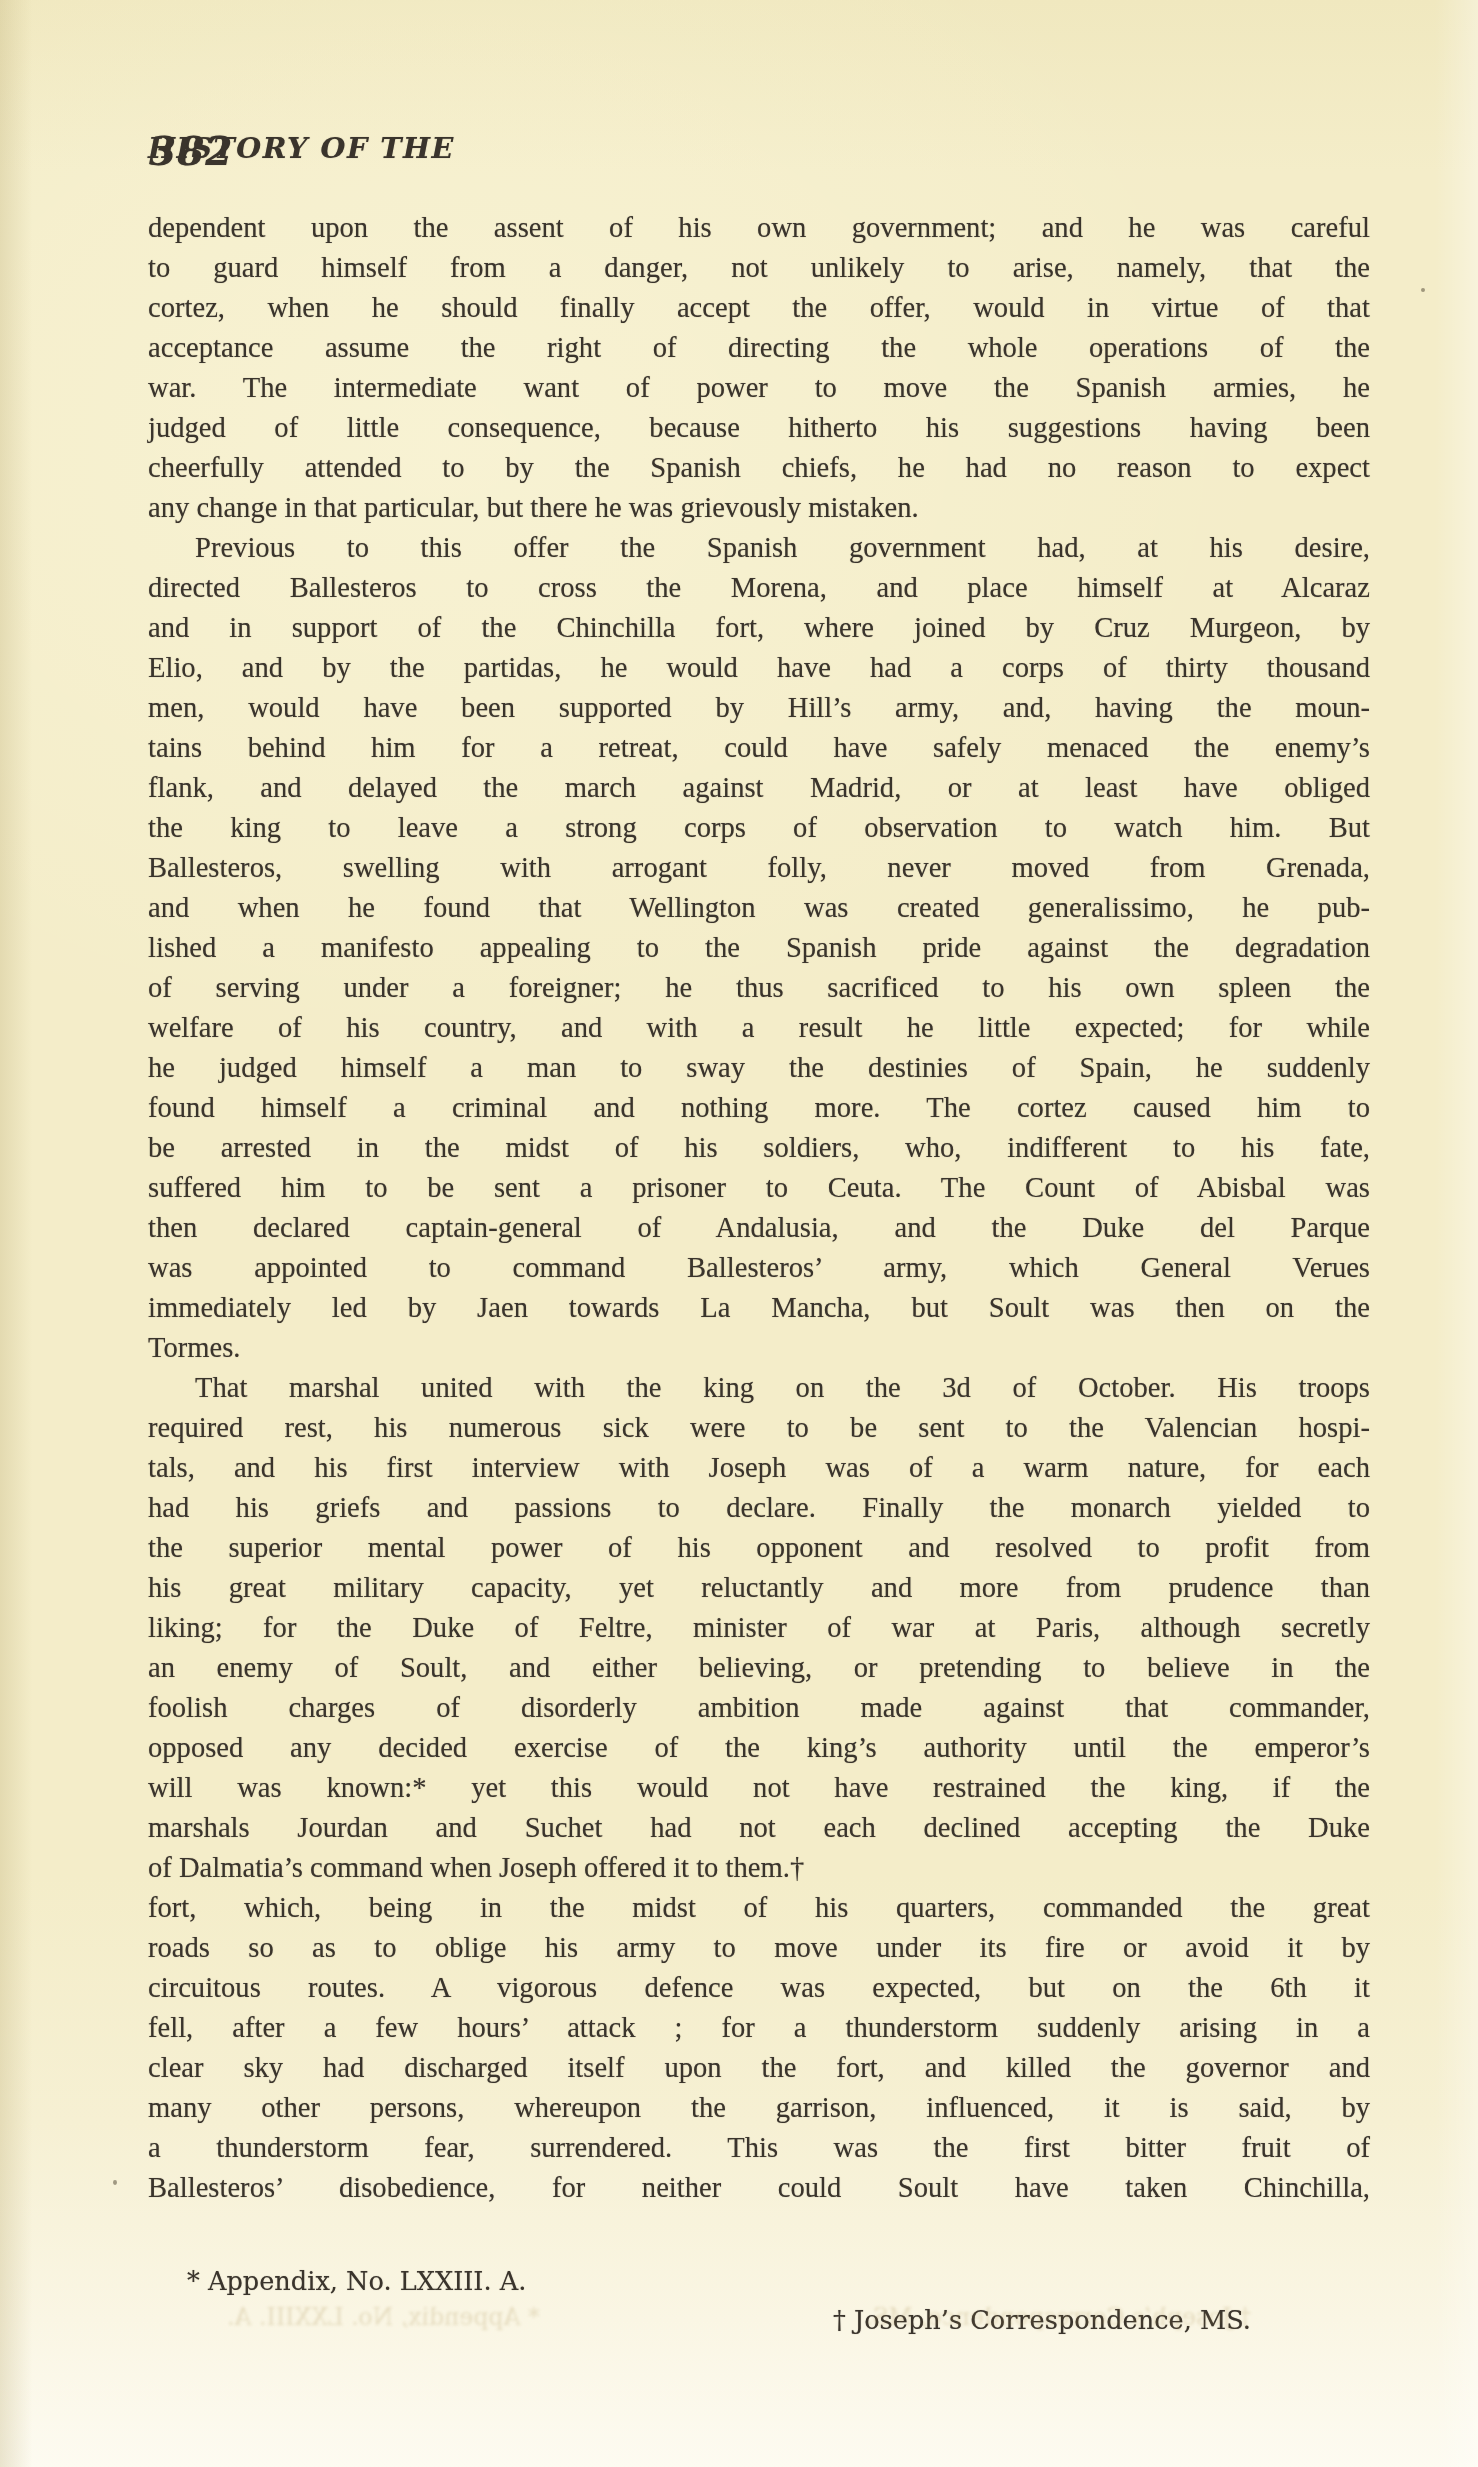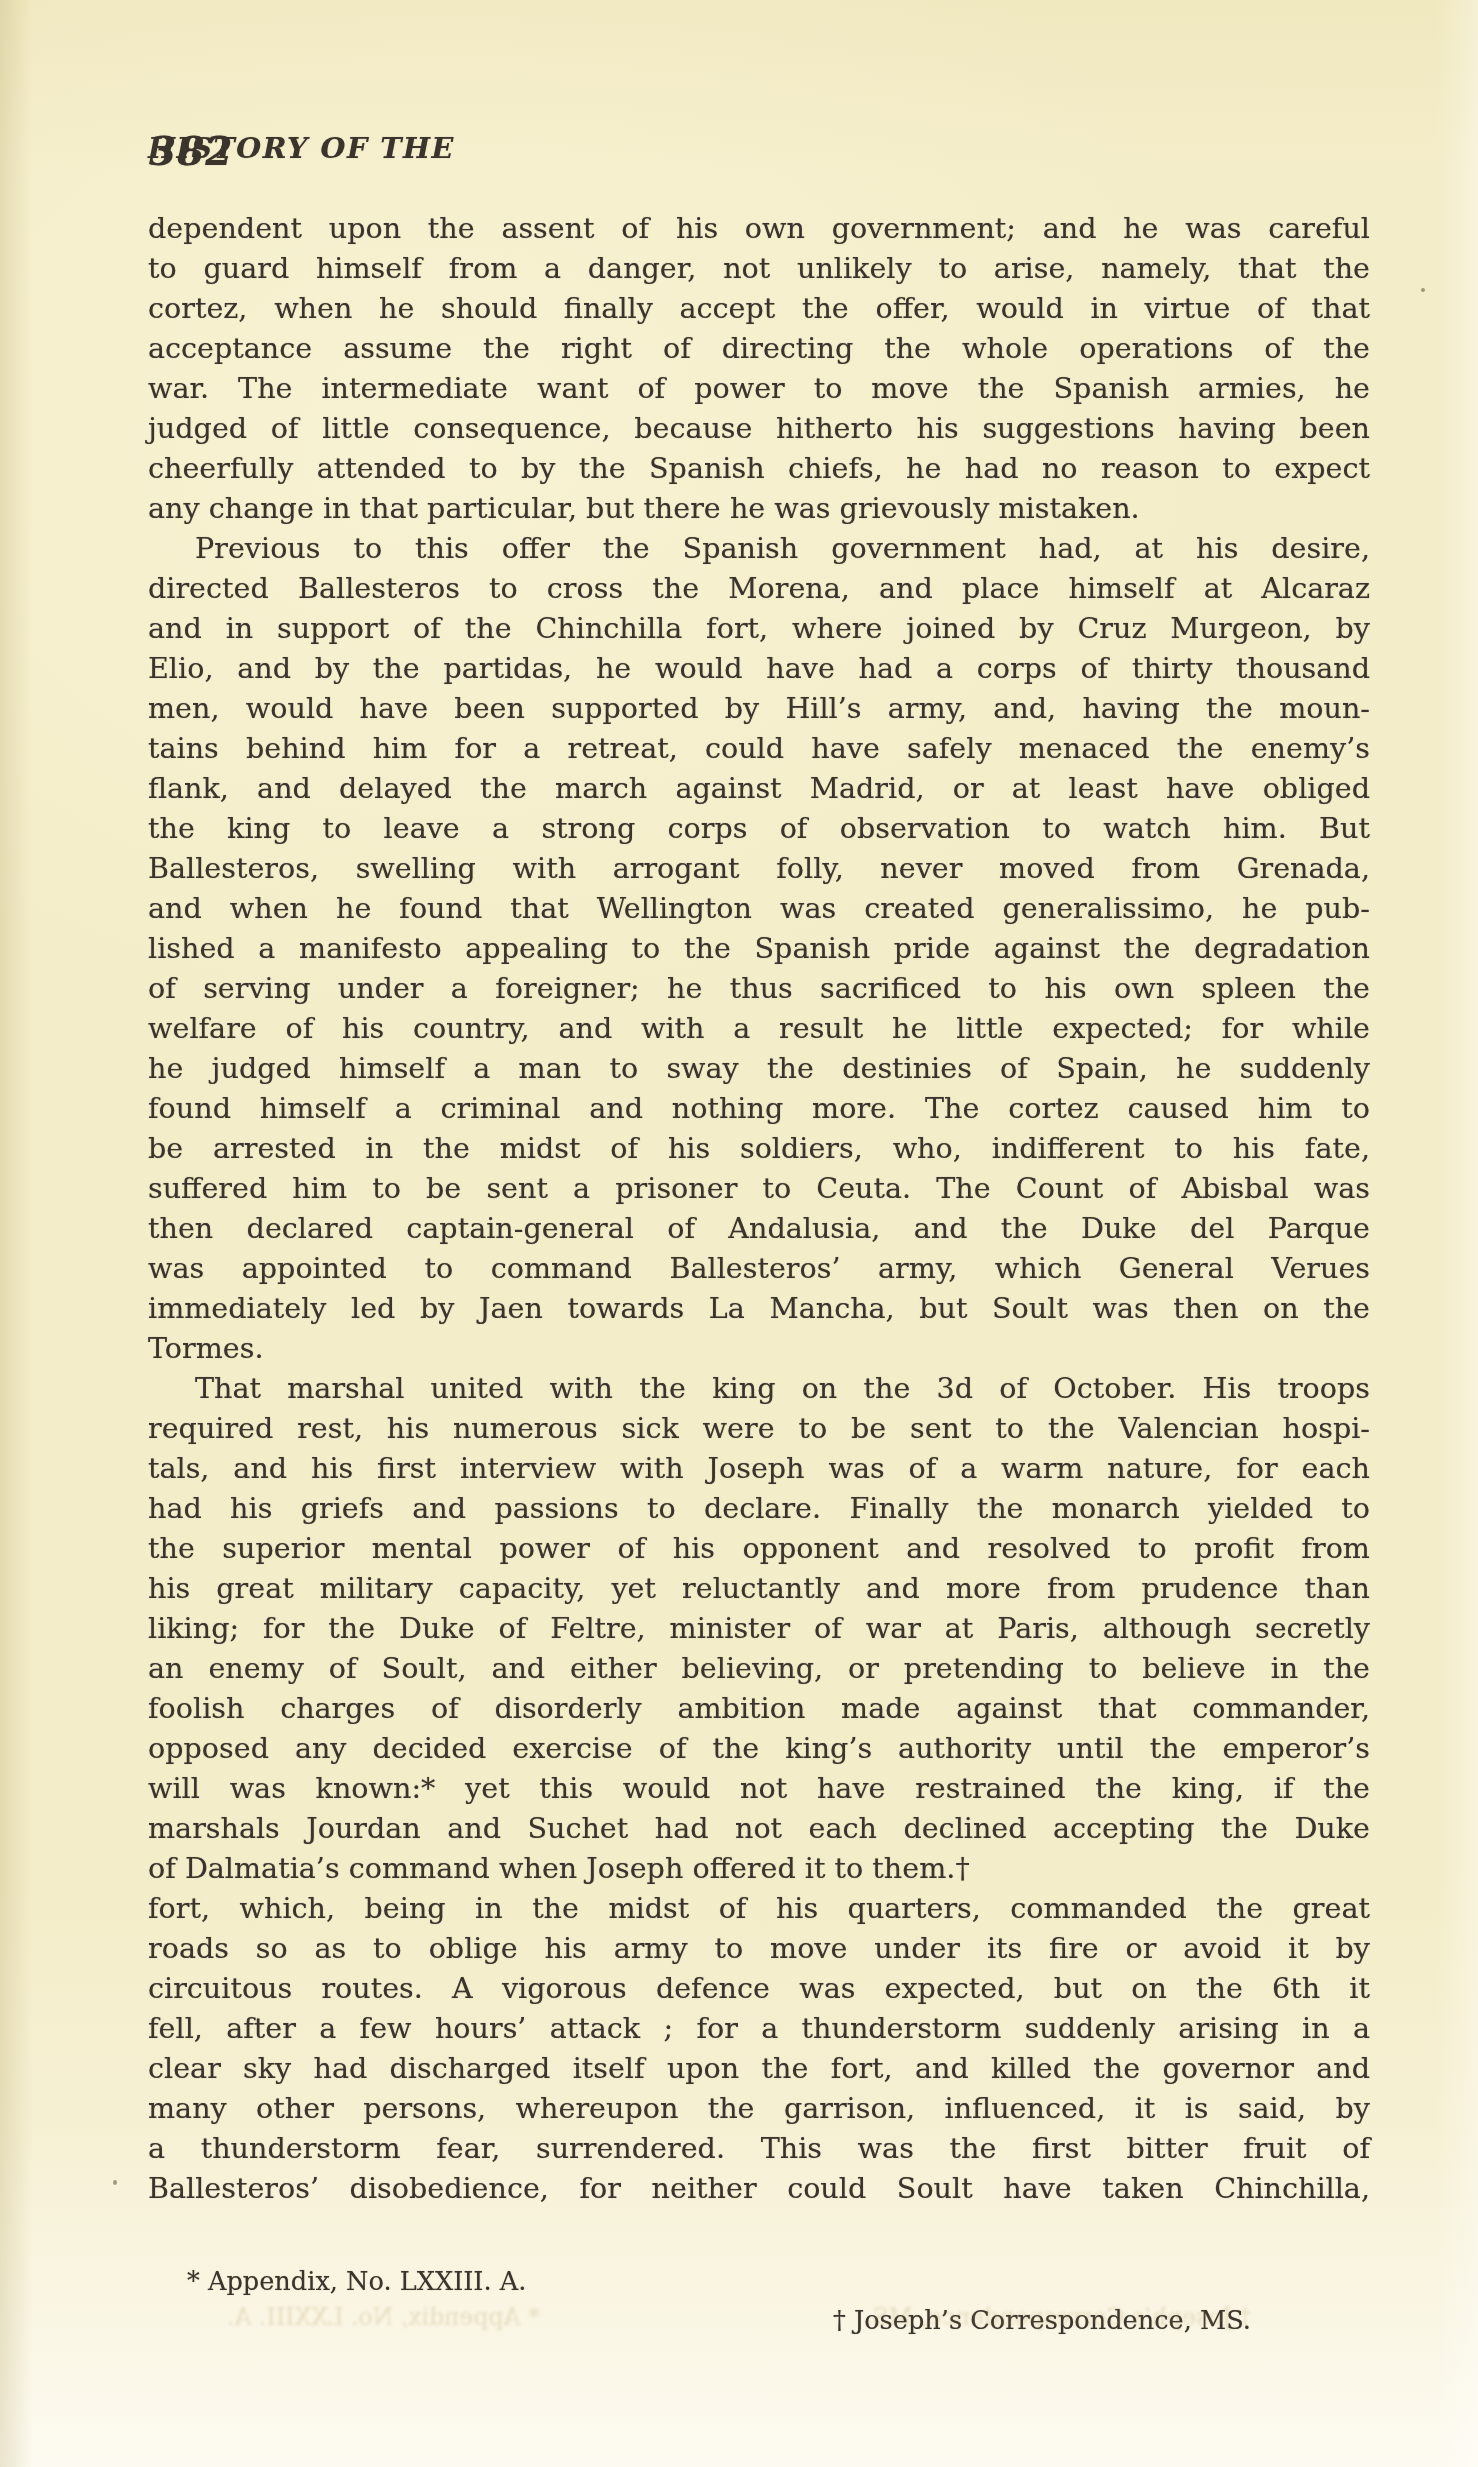--- a/index.html
+++ b/index.html
@@ -24,21 +24,21 @@
   }
   .running-title {
     position: absolute; left: 148px; top: 131px; width: 1222px;
     font-size: 28.6px; font-weight: bold; letter-spacing: 1.5px;
   }
 
   .page-body {
     position: absolute; left: 148px; top: 208px; width: 1222px;
     font-size: 28.6px; line-height: 40px;
   }
-  .page-body .line { text-align: justify; text-align-last: justify; }
+  .page-body .line { text-align: justify; text-align-last: justify; font-family: Liberation Serif, serif; }
   .page-body .line.para-end { text-align-last: left; }
   .page-body .line.indent { text-indent: 47px; }
 
   .footnotes { position: absolute; left: 0; top: 2266px; width: 100%; height: 39px; font-size: 25.6px; }
   .footnote-left  { position: absolute; left: 187px; top: 0; }
   .footnote-right { position: absolute; left: 833px; top: 12px; margin-top: 27px; }
 
   .bleed-through {
     position: absolute; left: 227px; top: 2303px; width: 1024px;
     display: flex; justify-content: space-between;

